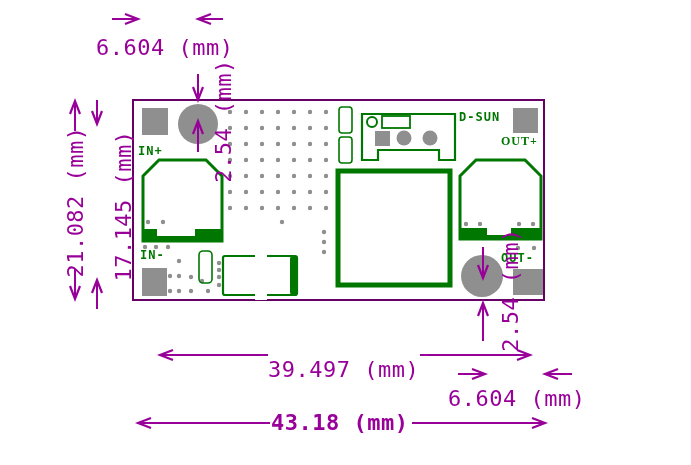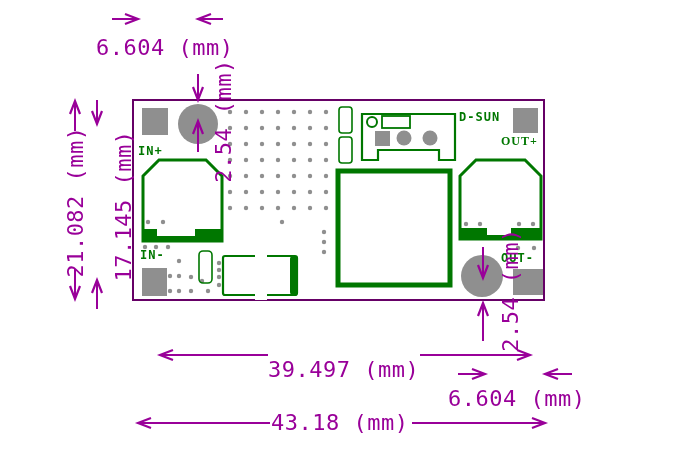--- a/index.html
+++ b/index.html
@@ -190,17 +190,17 @@
   <div class="silk" style="left:140px;top:248px;">IN-</div>
   <div class="silk" style="left:459px;top:110px;">D-SUN</div>
   <div class="silk" style="left:501px;top:134px;font-family:Liberation Serif, serif;">OUT+</div>
   <div class="silk" style="left:501px;top:251px;text-align:right;">OUT-</div>
 
   <div class="dim" style="left:96px;top:37px;">6.604 (mm)</div>
   <div class="dim rot" style="width:160px;left:-4px;top:191px;">21.082 (mm)</div>
   <div class="dim rot" style="width:160px;left:44px;top:195px;">17.145 (mm)</div>
   <div class="dim rot" style="width:130px;left:159px;top:110px;">2.54 (mm)</div>
   <div class="dim" style="left:268px;top:344px;margin-top:15px;">39.497 (mm)</div>
-  <div class="dim" style="left:271px;top:412px;">43.18 (mm)</div>
+  <div class="dim" style="left:271px;top:412px;font-weight:bold;">43.18 (mm)</div>
   <div class="dim" style="left:448px;top:388px;">6.604 (mm)</div>
   <div class="dim rot" style="width:130px;left:446px;top:279px;">2.54 (mm)</div>
 
 </div>
 
 </body></html>

